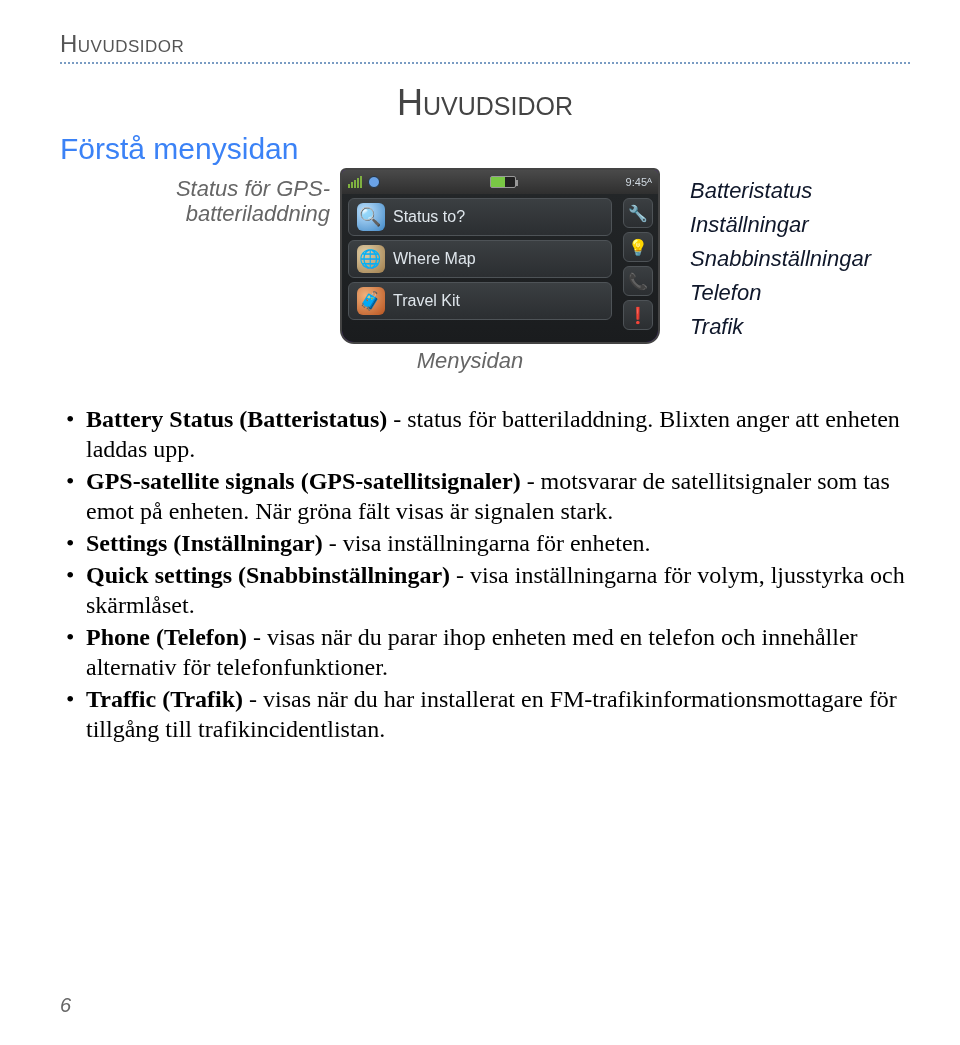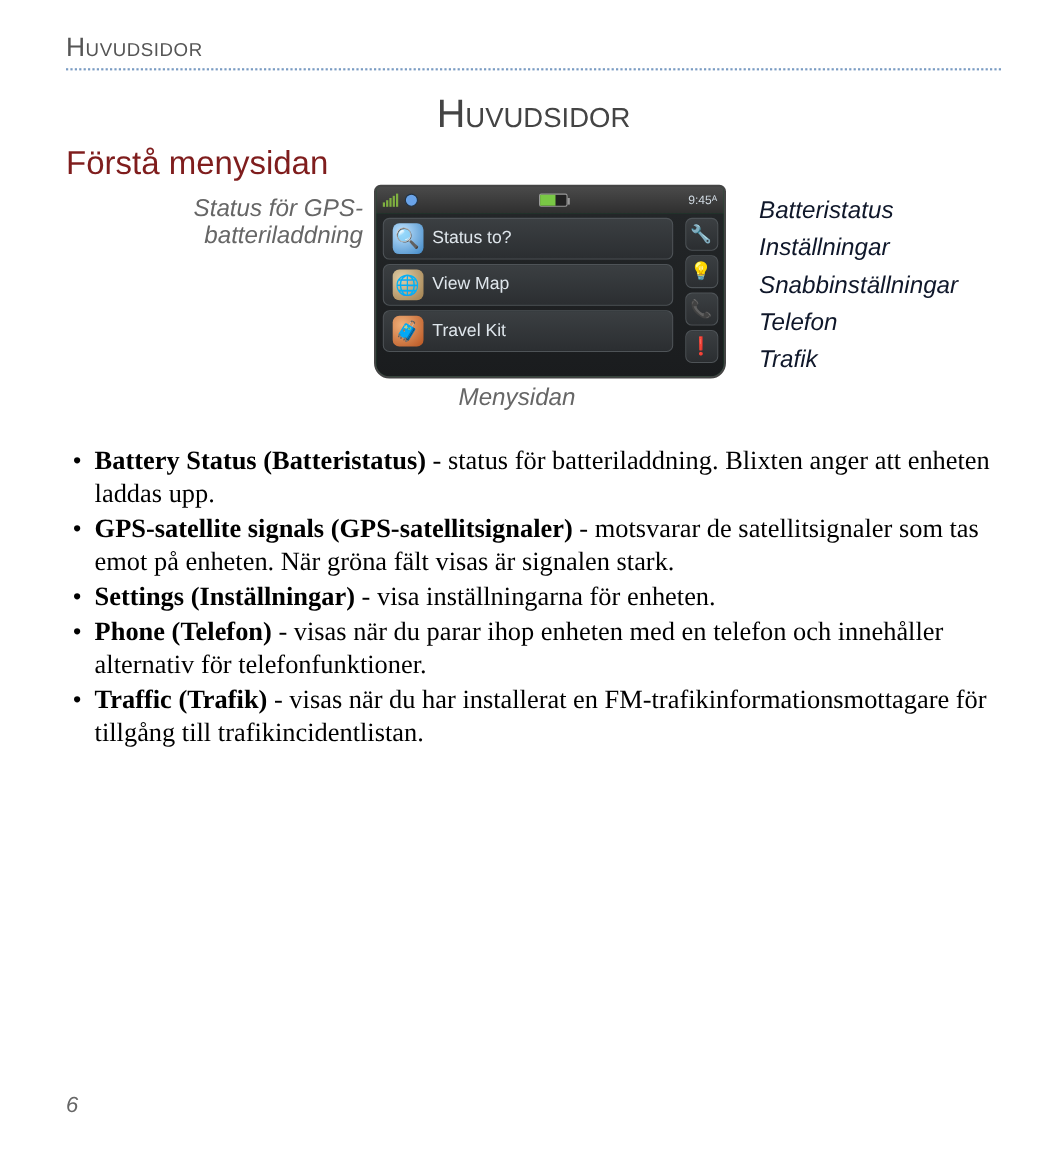--- a/index.html
+++ b/index.html
@@ -29,21 +29,21 @@
     text-align: center;
     font-family: Arial, Helvetica, sans-serif;
     font-variant: small-caps;
     font-size: 36px;
     color: #444;
     margin-bottom: 8px;
   }
   .subheading {
     font-family: Arial, Helvetica, sans-serif;
     font-size: 30px;
-    color: #7f1d1d;
+    color: #3b82f6;
     margin-bottom: 2px;
   }
 
   
   .diagram {
     position: relative;
     height: 230px;
     margin-bottom: 6px;
   }
   .label-left {
@@ -81,21 +81,21 @@
     font-style: italic;
     color: #666;
   }
   
   .device {
     position: absolute;
     left: 280px;
     top: 0;
     width: 320px;
     height: 176px;
-    background: #14532d;
+    background: #4c1d95;
     border-radius: 6px 6px 14px 14px;
     border: 2px solid #444;
     overflow: hidden;
   }
   .device-statusbar {
     height: 24px;
     background: linear-gradient(#4a4a4a,#2f2f2f);
     display: flex;
     align-items: center;
     padding: 0 6px;
@@ -228,21 +228,21 @@
       <span>9:45ᴬ</span>
     </div>
     <div class="device-body">
       <div class="menu-left">
         <div class="menu-item">
           <div class="mi-icon mi-where">🔍</div>
           <span>Status to?</span>
         </div>
         <div class="menu-item">
           <div class="mi-icon mi-map">🌐</div>
-          <span>View Map</span>
+          <span>Where Map</span>
         </div>
         <div class="menu-item">
           <div class="mi-icon mi-kit">🧳</div>
           <span>Travel Kit</span>
         </div>
       </div>
       <div class="menu-right">
         <div class="side-btn">🔧</div>
         <div class="side-btn">💡</div>
         <div class="side-btn">📞</div>
@@ -266,20 +266,23 @@
   <li>
     <span class="b">Battery Status (Batteristatus)</span><span> - status för batteriladdning. Blixten anger att enheten laddas upp.</span>
   </li>
   <li>
     <span class="b">GPS-satellite signals (GPS-satellitsignaler)</span><span> - motsvarar de satellitsignaler som tas emot på enheten. När gröna fält visas är signalen stark.</span>
   </li>
   <li>
     <span class="b">Settings (Inställningar)</span><span> - visa inställningarna för enheten.</span>
   </li>
   <li>
+    <span class="b">Quick settings (Snabbinställningar)</span><span> - visa inställningarna för volym, ljusstyrka och skärmlåset.</span>
+  </li>
+  <li>
     <span class="b">Phone (Telefon)</span><span> - visas när du parar ihop enheten med en telefon och innehåller alternativ för telefonfunktioner.</span>
   </li>
   <li>
     <span class="b">Traffic (Trafik)</span><span> - visas när du har installerat en FM-trafikinformationsmottagare för tillgång till trafikincidentlistan.</span>
   </li>
 </ul>
 
 <div class="footer">
   <span>6</span>
 </div>

